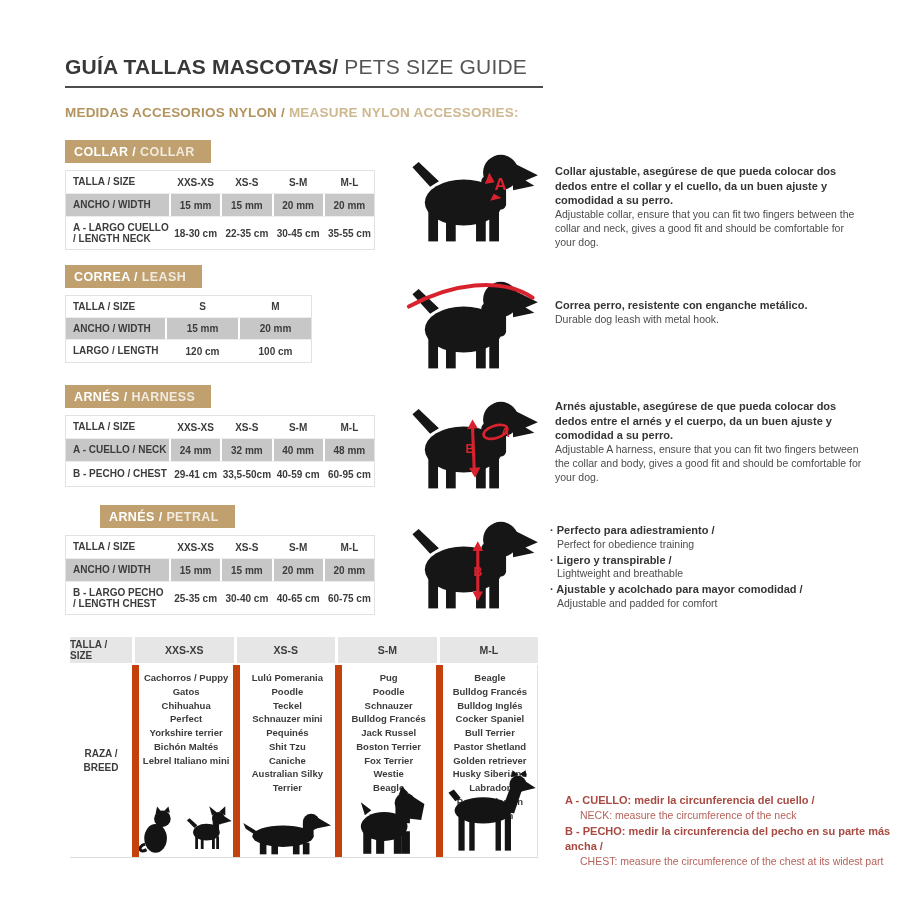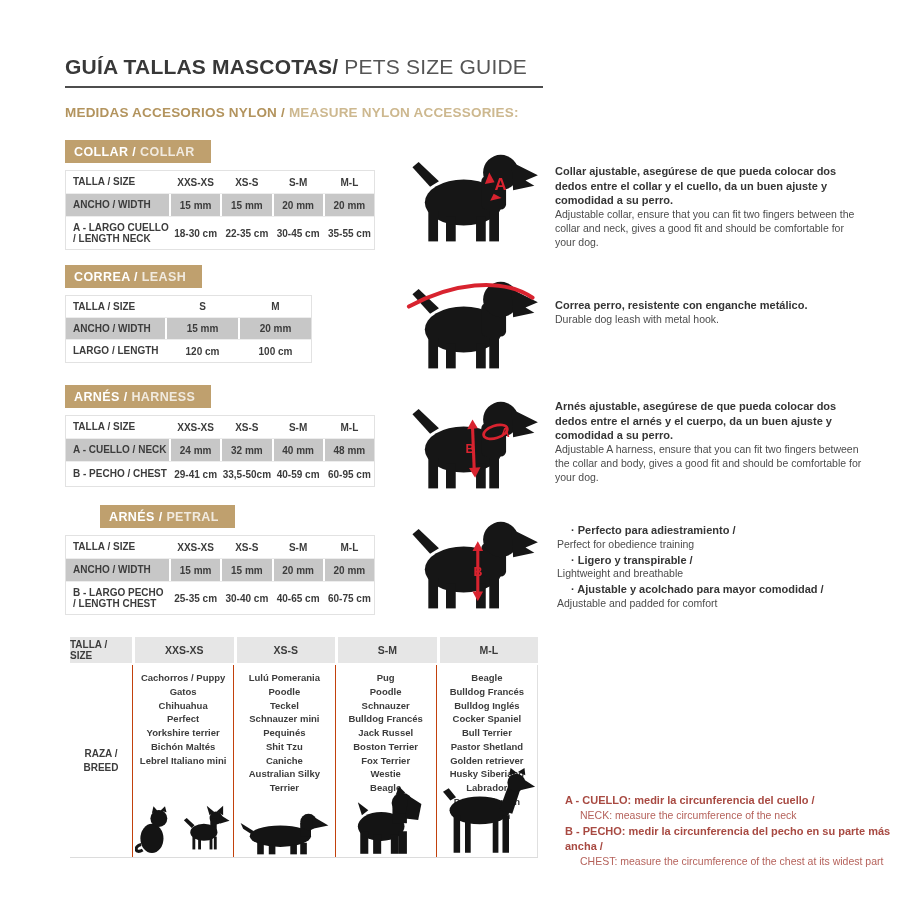--- a/index.html
+++ b/index.html
@@ -31,36 +31,36 @@
   .vals{display:flex;flex:1;gap:2px;}
   .vals>div{flex:1;display:flex;align-items:center;justify-content:center;
             font-size:10px;font-weight:bold;text-align:center;}
   .shaded .cl,.shaded .vals>div{background:#c7c7c7;}
 
   .dogbox{position:absolute;left:335px;width:145px;height:106px;}
   .dogbox svg{width:100%;height:100%;}
 
   .desc{position:absolute;left:490px;width:312px;font-size:10.5px;line-height:1.33;color:#4c4c4c;}
   .desc .es{font-weight:bold;font-size:11px;color:#353535;}
-  .bullets .bes{font-weight:bold;font-size:11px;color:#353535;margin-left:21px;}
+  .bullets .bes{font-weight:bold;font-size:11px;color:#353535;}
   .bullets .bes::before{content:"· ";}
   .bullets .ben{padding-left:7px;color:#4c4c4c;margin-bottom:1px;}
 
   
   .btable{left:70px;top:637px;width:468px;}
   .bhead{display:flex;gap:3px;height:26px;}
   .blabel{width:62px;background:#e6e6e6;display:flex;align-items:center;justify-content:center;
           font-size:10px;font-weight:bold;}
   .bsizes{display:flex;flex:1;gap:3px;}
   .bsizes>div{flex:1;background:#e6e6e6;display:flex;align-items:center;justify-content:center;
               font-size:10.5px;font-weight:bold;}
   .bbody{display:flex;margin-top:2px;height:192px;border-bottom:1px solid #dcdcdc;position:relative;}
   .rlabel{width:62px;display:flex;flex-direction:column;align-items:center;justify-content:center;
           font-size:10px;font-weight:bold;line-height:1.4;}
-  .bcol{flex:1;border-left:1px solid #c2410c;position:relative;padding-top:6px;}
+  .bcol{flex:1;border-left:7px solid #c2410c;position:relative;padding-top:6px;}
   .bcol:last-child{border-right:1px solid #e0e0e0;}
   .breeds{font-size:9.5px;font-weight:bold;line-height:1.45;text-align:center;}
   .sil{position:absolute;bottom:1px;left:0;right:0;display:flex;align-items:flex-end;
        justify-content:center;gap:6px;}
 
   
   .notes{left:565px;top:793px;width:330px;}
   .note-es{font-weight:bold;color:#a84a42;font-size:11px;line-height:1.35;}
   .note-en{color:#b5625b;font-size:10.5px;line-height:1.35;padding-left:15px;margin-bottom:2px;}
 </style>

